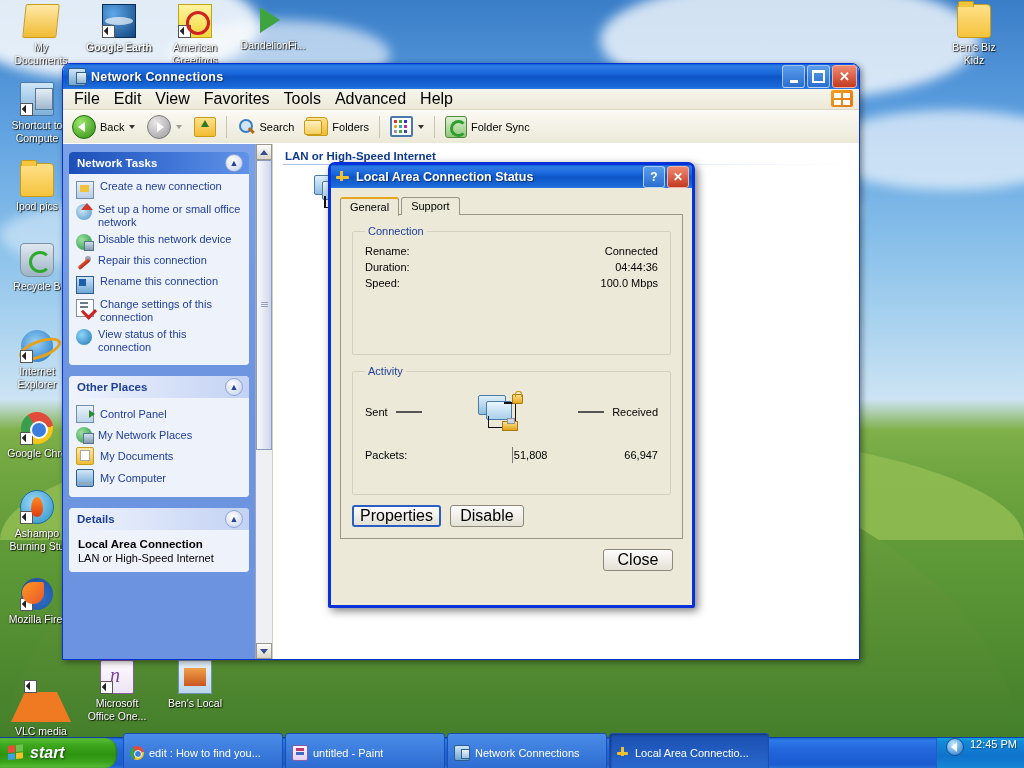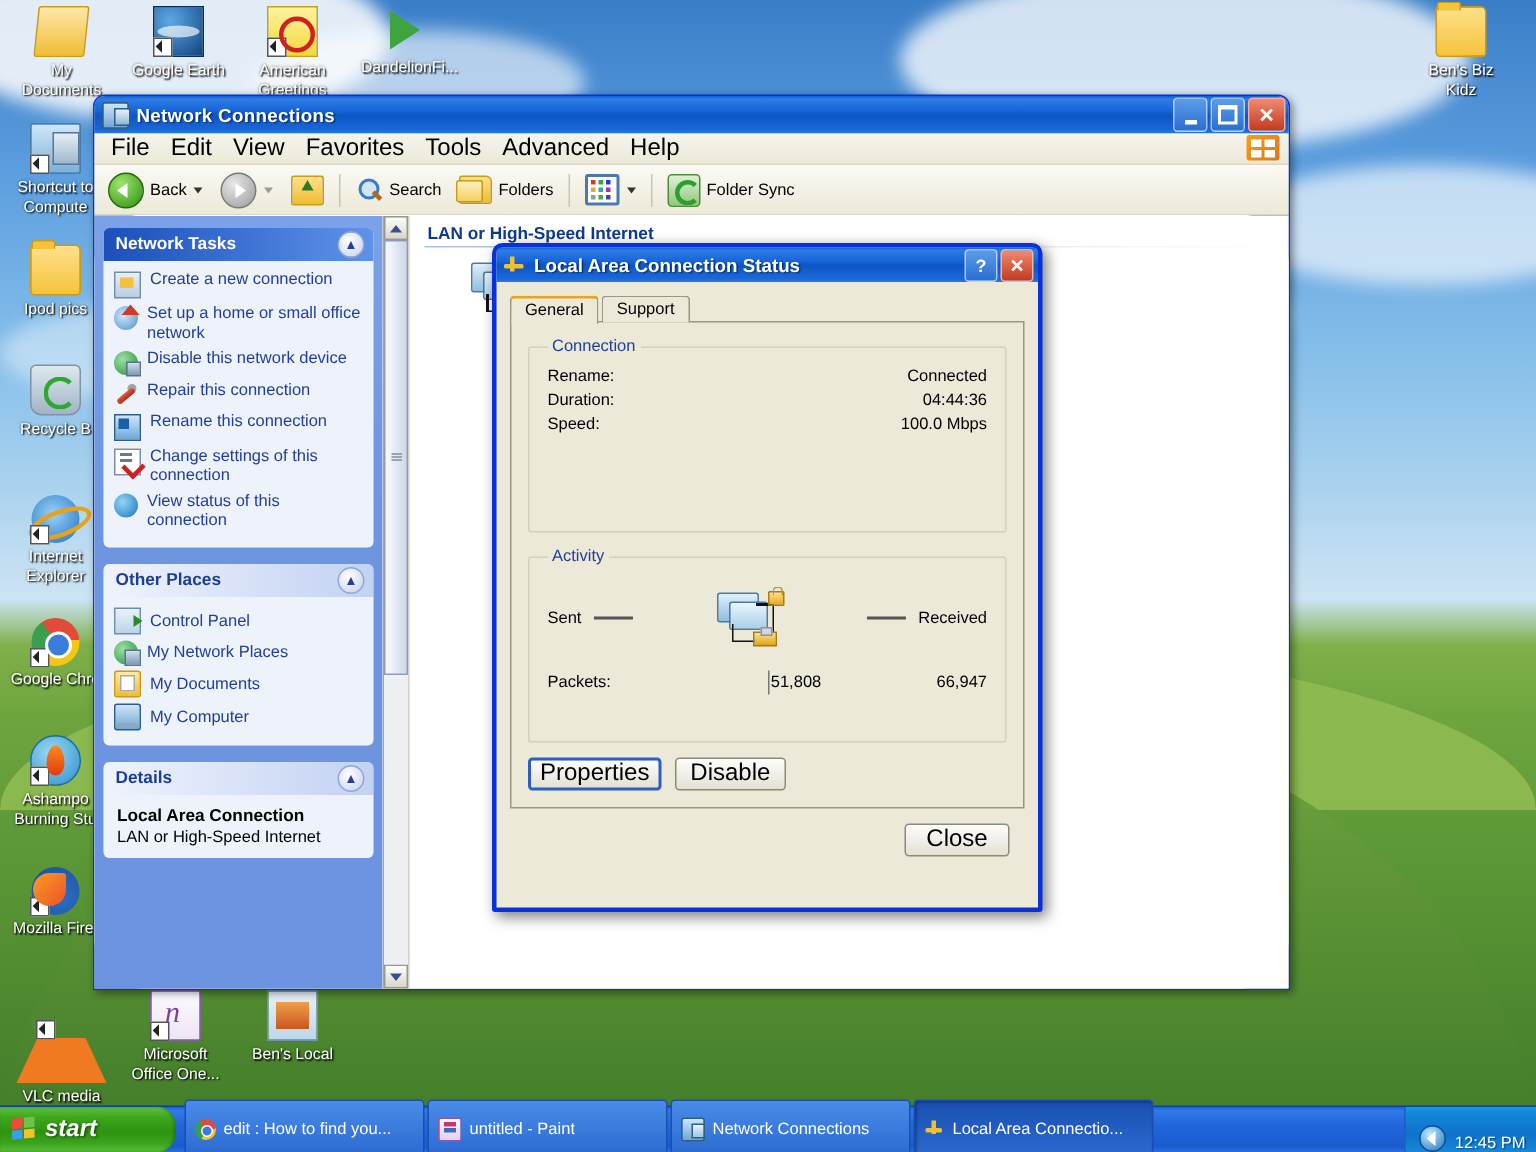--- a/index.html
+++ b/index.html
@@ -129,21 +129,21 @@
   .icn-search:after{content:"";position:absolute;left:11px;top:11px;width:7px;height:2.5px;background:#b06a1e;transform:rotate(45deg);}
   .icn-folders{width:20px;height:17px;background:linear-gradient(#ffe08a,#f0bc34);border:1px solid #c99c18;border-radius:2px 4px 2px 2px;position:relative;}
   .icn-folders:before{content:"";position:absolute;left:-3px;top:2px;width:16px;height:13px;background:linear-gradient(#fff0c0,#f5cf60);border:1px solid #c99c18;border-radius:2px;}
   .icn-views{width:19px;height:17px;background:#fff;border:2px solid #4a79ad;border-radius:2px;position:relative;}
   .icn-views:after{content:"";position:absolute;left:2px;top:2px;width:3px;height:3px;background:#d33;
     box-shadow:5px 0 0 #3a3,10px 0 0 #33d,0 5px 0 #da3,5px 5px 0 #3aa,10px 5px 0 #a3a,0 10px 0 #999,5px 10px 0 #4a4,10px 10px 0 #44a;}
   .icn-sync{width:20px;height:20px;border-radius:3px;background:linear-gradient(#dff0d4,#8fc87a);border:1px solid #4f8a3b;position:relative;}
   .icn-sync:after{content:"";position:absolute;left:4px;top:3px;width:11px;height:11px;border:3px solid #2f9e2f;border-radius:50%;border-right-color:transparent;}
 
   .wbody{position:absolute;left:0;right:0;top:79px;bottom:0;display:flex;
-    background:#fff;border-top:1px solid #fff;border-radius:32px;}
+    background:#fff;border-top:1px solid #fff;}
 
   
   .taskpane{
     width:192px;background:linear-gradient(to bottom,#7ba2e8 0%,#6d95e0 40%,#6b93df 100%);
     padding:8px 6px;box-sizing:border-box;overflow:hidden;
   }
   .panel{background:#d6dff7;border-radius:4px;margin-bottom:11px;overflow:hidden;}
   .panel-hd{
     height:22px;display:flex;align-items:center;justify-content:space-between;
     padding:0 6px 0 8px;color:#fff;font-weight:bold;font-size:11.5px;
@@ -304,21 +304,21 @@
   .tt-chrome{border-radius:50%;background:conic-gradient(from -35deg,#e24b3a 0 33%,#f5c518 0 66%,#3a9e4e 0 100%);}
   .tt-chrome:after{content:"";position:absolute;left:4px;top:4px;width:6px;height:6px;border-radius:50%;background:#3b7ddd;border:1px solid #fff;}
   .tt-paint{background:linear-gradient(#fdf6ff,#e4d0f0);border:1px solid #8a5ba8;border-radius:2px;}
   .tt-paint:after{content:"";position:absolute;left:3px;top:2px;width:8px;height:3px;background:#c23a6a;box-shadow:0 4px 0 #3a6ac2;}
   .tt-net{background:linear-gradient(#cfe6f8,#6fa6d4);border:1px solid #2d5e8c;border-radius:2px;}
   .tt-net:after{content:"";position:absolute;left:6px;top:3px;width:7px;height:8px;background:linear-gradient(#eaf4fc,#9fc4df);border:1px solid #2d5e8c;}
   .tt-lac{position:relative;}
   .tt-lac:before{content:"";position:absolute;left:5px;top:1px;width:3px;height:9px;background:#f0c030;}
   .tt-lac:after{content:"";position:absolute;left:1px;top:6px;width:11px;height:3px;background:#f0c030;border-radius:1px;}
   .tray{
-    display:flex;align-items:flex-end;gap:6px;height:30px;padding:0 7px 0 9px;
+    display:flex;align-items:flex-start;gap:6px;height:30px;padding:0 7px 0 9px;
     background:linear-gradient(to bottom,#12a0e0 0%,#1488d8 12%,#0f72cc 60%,#1787d6 100%);
     border-left:1px solid #1f5fbd;
   }
   .tray .clock{color:#fff;font-size:11px;text-shadow:1px 1px 1px rgba(0,0,0,.4);}
   .tray-ico{width:16px;height:16px;border-radius:50%;background:radial-gradient(circle at 38% 32%,#bfe8ff,#1e72c4);border:1px solid #0f4f94;position:relative;}
   .tray-ico:after{content:"";position:absolute;left:4px;top:3px;width:0;height:0;border-top:5px solid transparent;border-bottom:5px solid transparent;border-right:6px solid #fff;}
 </style>
 </head>
 <body>
 
@@ -328,21 +328,21 @@
   <div class="cloud" style="left:600px;top:-20px;width:380px;height:120px;opacity:.9;"></div>
   <div class="cloud" style="left:820px;top:110px;width:260px;height:80px;opacity:.75;"></div>
   <div class="cloud" style="left:560px;top:180px;width:300px;height:60px;opacity:.55;"></div>
   <div class="cloud" style="left:0px;top:200px;width:260px;height:70px;opacity:.5;"></div>
   <div class="hill" style="top:420px;height:120px;background:#8fbb52;opacity:.9;"></div>
   <div class="hill" style="top:440px;height:330px;background:linear-gradient(#79ab44,#3f7a28);"></div>
 </div>
 
 <div id="desktop-icons">
     <div class="dicon" style="left: 8px; top: 4px;"><span class="glyph ico-folderopen"></span><span class="lbl">My Documents</span></div>
-    <div class="dicon" style="left: 86px; top: 4px;"><span class="glyph ico-ge">
+    <div class="dicon" style="left: 86px; top: 4px; font-weight: bold;"><span class="glyph ico-ge">
         <span class="shortcut-arrow"></span>
       </span><span class="lbl">Google Earth</span></div>
     <div class="dicon" style="left: 162px; top: 4px;"><span class="glyph ico-ac">
         <span class="shortcut-arrow"></span>
       </span><span class="lbl">American Greetings</span></div>
     <div class="dicon" style="left: 240px; top: 4px;"><span class="glyph ico-dand"></span><span class="lbl">DandelionFi...</span></div>
     <div class="dicon" style="left: 4px; top: 82px;"><span class="glyph ico-computer">
         <span class="shortcut-arrow"></span>
       </span><span class="lbl">Shortcut to Compute</span></div>
     <div class="dicon" style="left: 4px; top: 163px;"><span class="glyph ico-folder"></span><span class="lbl">Ipod pics</span></div>

